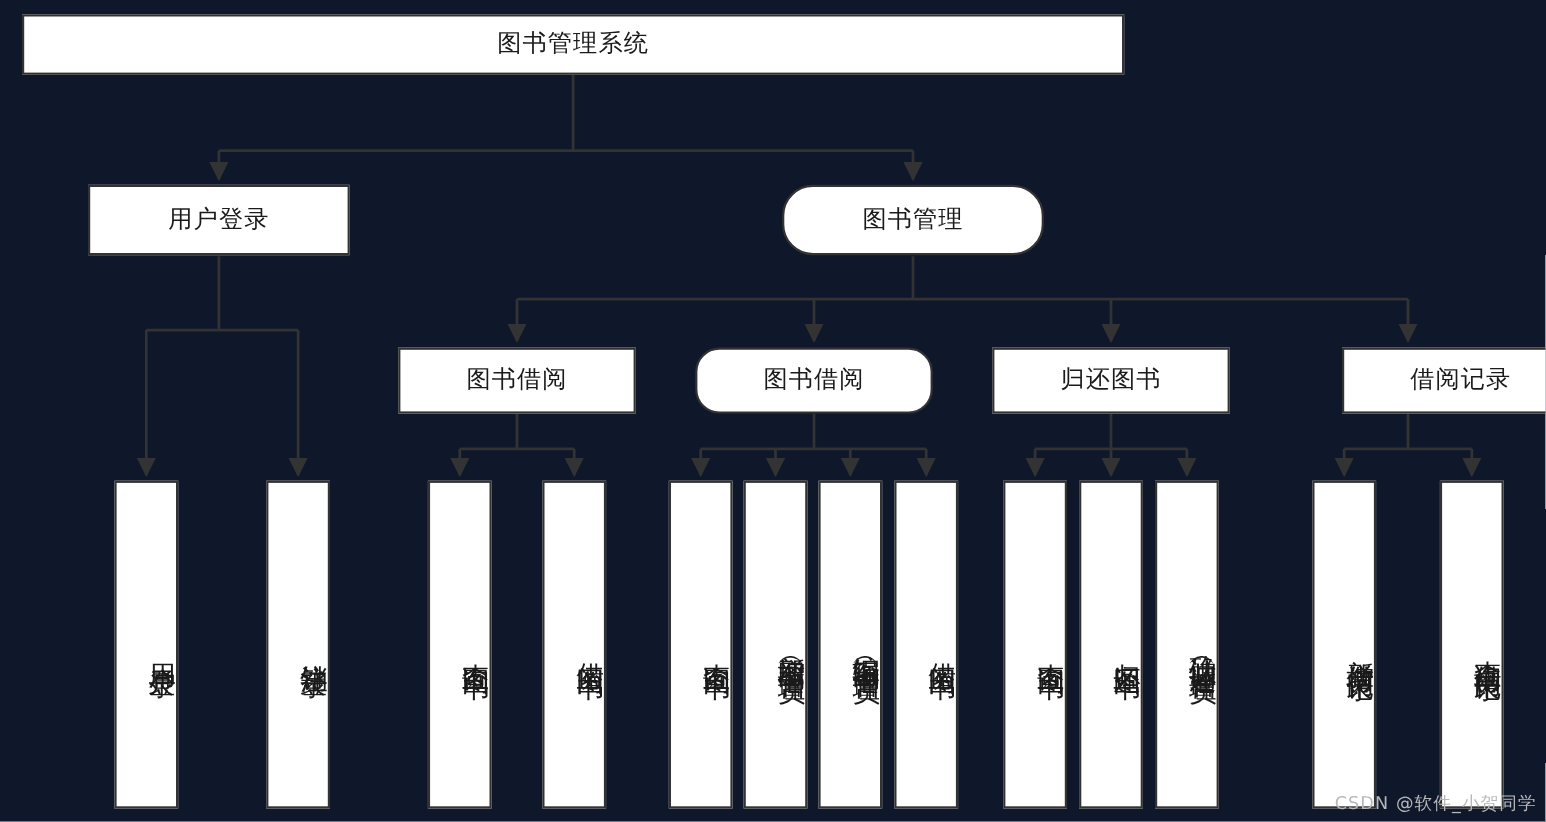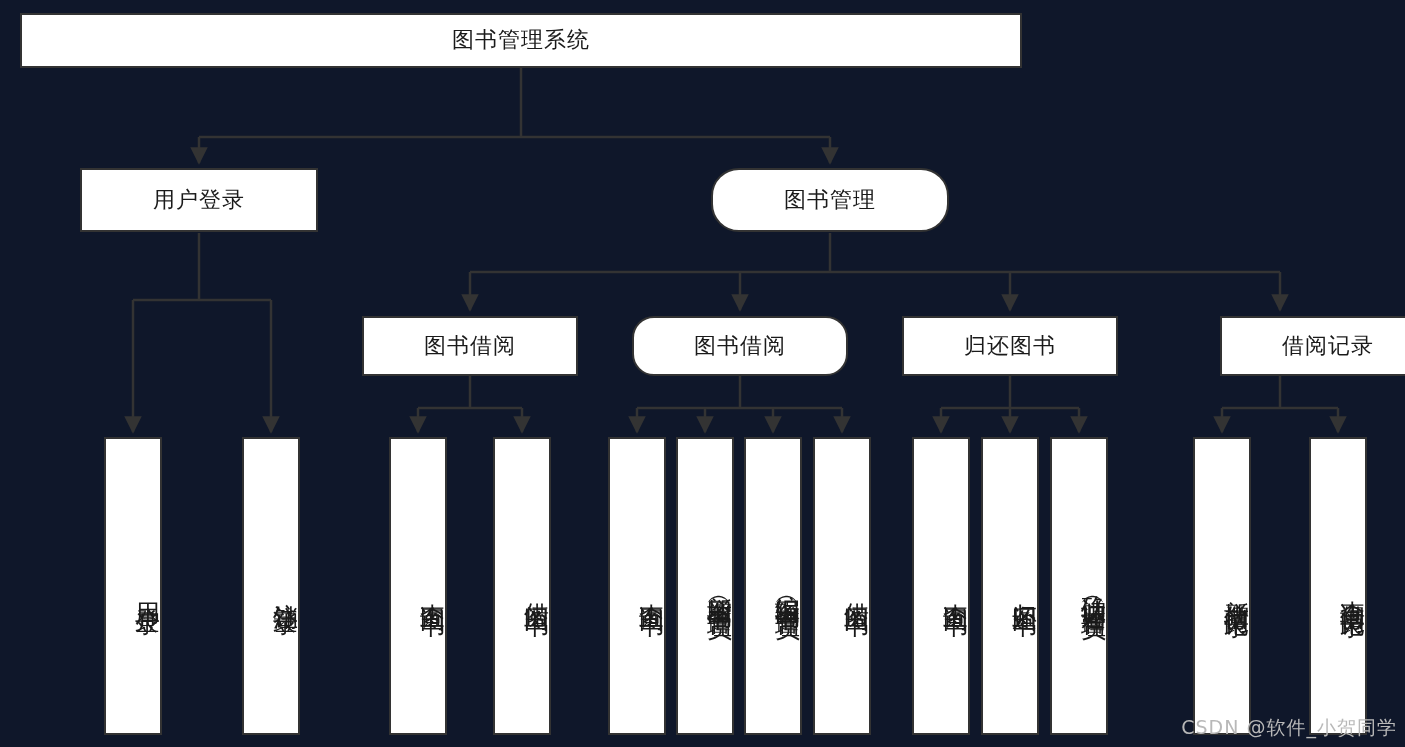--- a/index.html
+++ b/index.html
@@ -55,21 +55,21 @@
     justify-content: center;
   }
   .node-label {
     display: block;
     white-space: nowrap;
   }
   .watermark {
     position: absolute;
     right: 8px;
     bottom: 6px;
-    font-size: 19px;
+    font-size: 16px;
     color: #b8b8b8;
     letter-spacing: 1px;
     white-space: nowrap;
     user-select: none;
   }
 </style>
 </head>
 <body>
 
 <div id="diagram-root">

